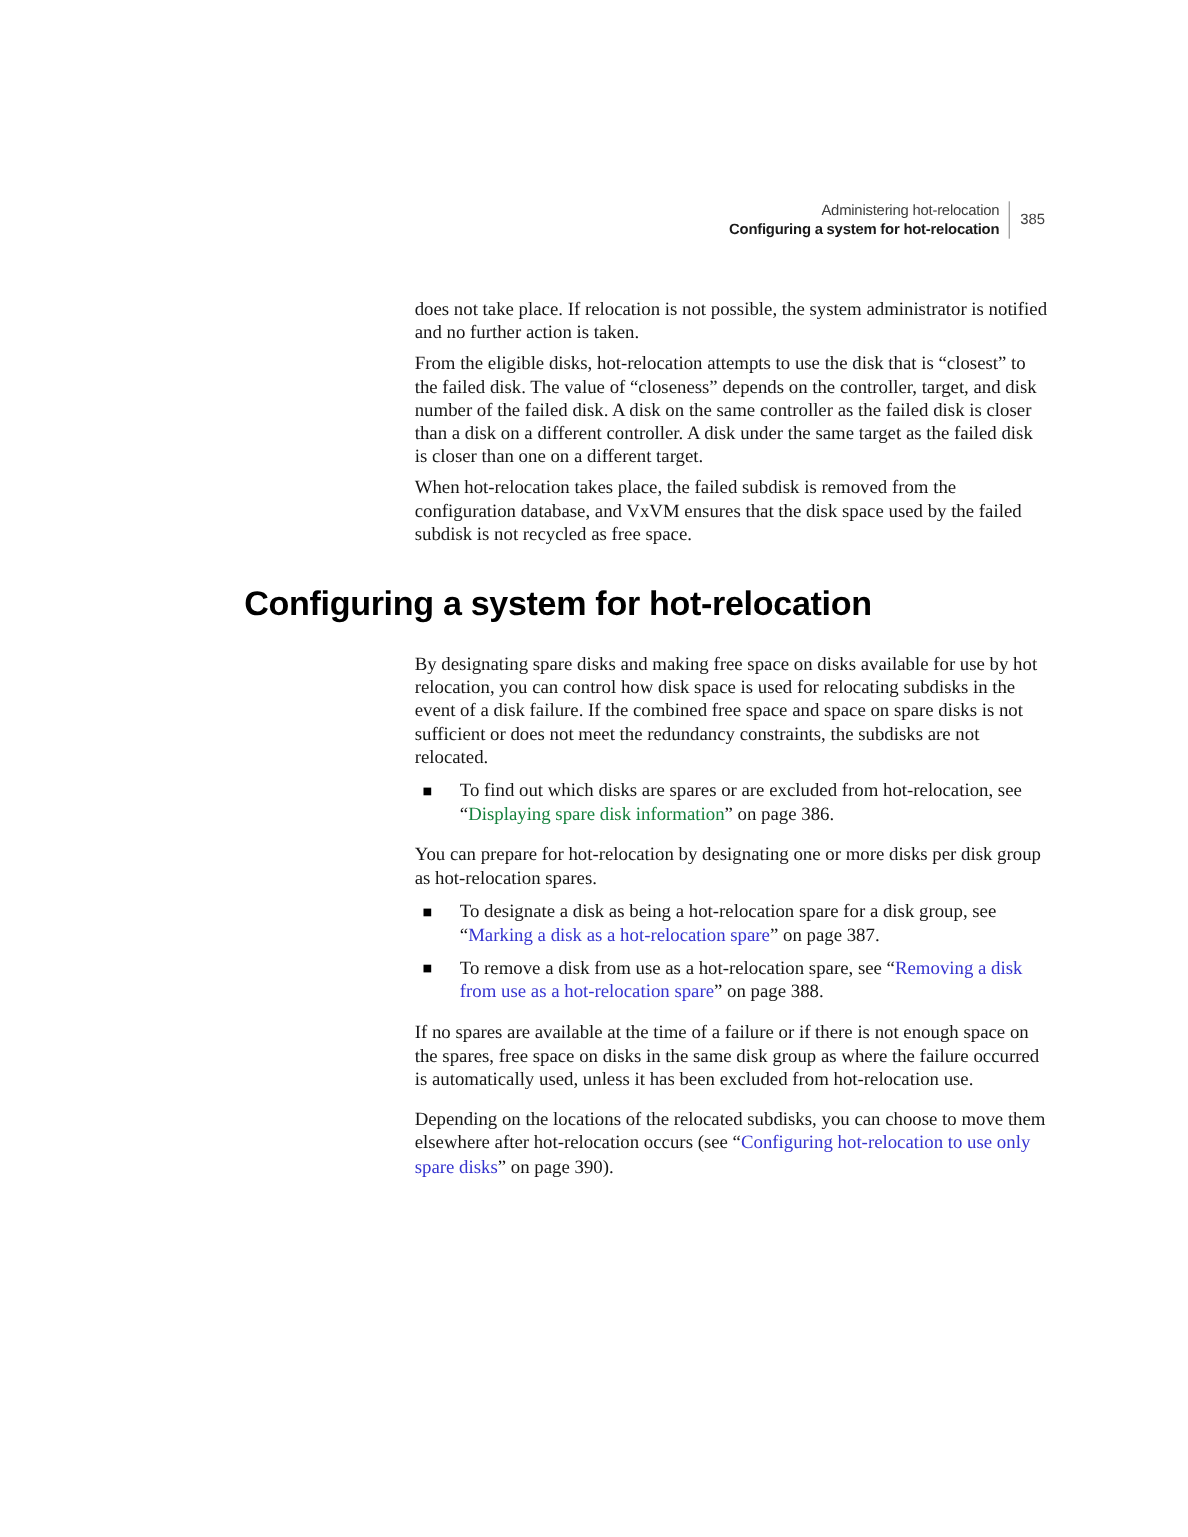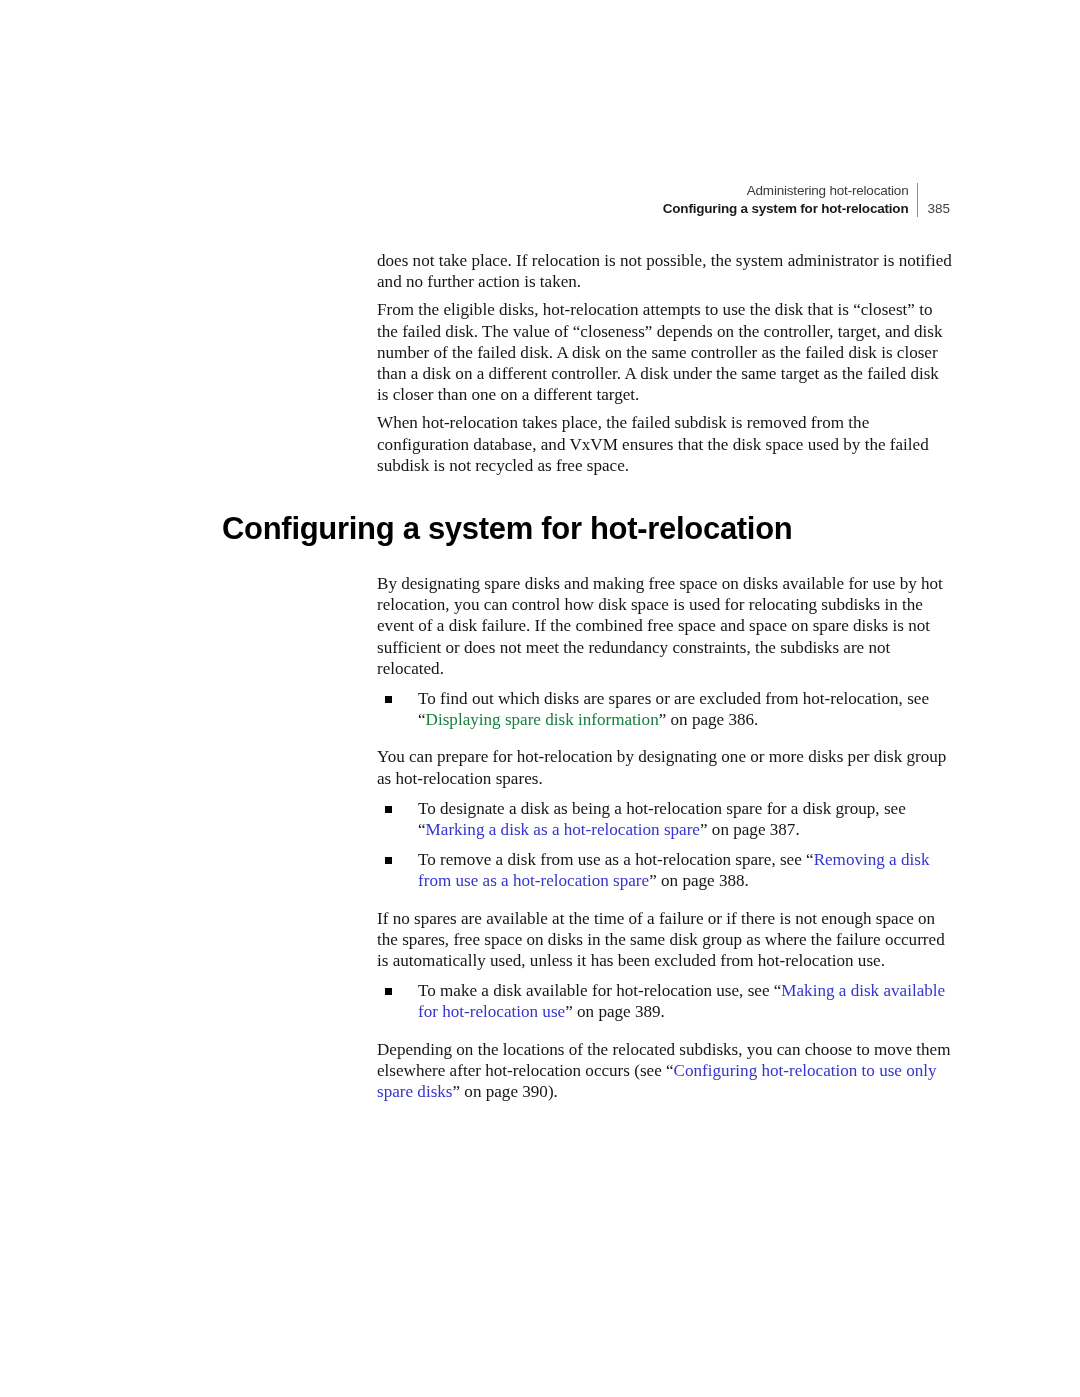--- a/index.html
+++ b/index.html
@@ -26,21 +26,21 @@
     overflow: hidden;
   }
 
   
   .header {
     position: absolute;
     right: 130px;
     top: 182px;
     display: flex;
     flex-direction: row;
-    align-items: flex-end;
+    align-items: center;
   }
   .header-lines {
     display: flex;
     flex-direction: column;
     align-items: flex-end;
     justify-content: flex-start;
     padding-right: 9px;
   }
   .header-line1 {
     font-family: "Liberation Sans Narrow", "Liberation Sans", sans-serif;
@@ -74,21 +74,21 @@
     color: #404040;
     line-height: 18px;
     padding-left: 9px;
     white-space: nowrap;
   }
 
   
   .content {
     position: absolute;
     left: 222px;
-    top: 250px;
+    top: 270px;
     width: 730px;
   }
 
   p.para {
     margin: 0 0 7px 0;
     padding: 0;
     margin-left: 155px;
     width: 575px;
     font-size: 17.1px;
     line-height: 21.2px;
@@ -183,21 +183,18 @@
         <span class="sq"></span><span>To designate a disk as being a hot-relocation spare for a disk group, see “</span><a class="xref" href="#" style="color: rgb(54, 52, 207);">Marking a disk as a hot-relocation spare</a><span>” on page 387.</span>
       </li>
       <li>
         <span class="sq"></span><span>To remove a disk from use as a hot-relocation spare, see “</span><a class="xref" href="#" style="color: rgb(54, 52, 207);">Removing a disk from use as a hot-relocation spare</a><span>” on page 388.</span>
       </li>
     </ul>
 
     <p class="para">If no spares are available at the time of a failure or if there is not enough space on the spares, free space on disks in the same disk group as where the failure occurred is automatically used, unless it has been excluded from hot-relocation use.</p>
 
     <ul class="bullets">
-      <li>
-        <span class="sq"></span><span>To make a disk available for hot-relocation use, see “</span><a class="xref" href="#" style="color: rgb(54, 52, 207);">Making a disk available for hot-relocation use</a><span>” on page 389.</span>
-      </li>
     </ul>
 
     <p class="para"><span>Depending on the locations of the relocated subdisks, you can choose to move them elsewhere after hot-relocation occurs (see “</span><a class="xref" href="#" style="color: rgb(54, 52, 207);">Configuring hot-relocation to use only spare disks</a><span>” on page 390).</span></p>
 
   </div>
 </div>
 
 </body></html>

